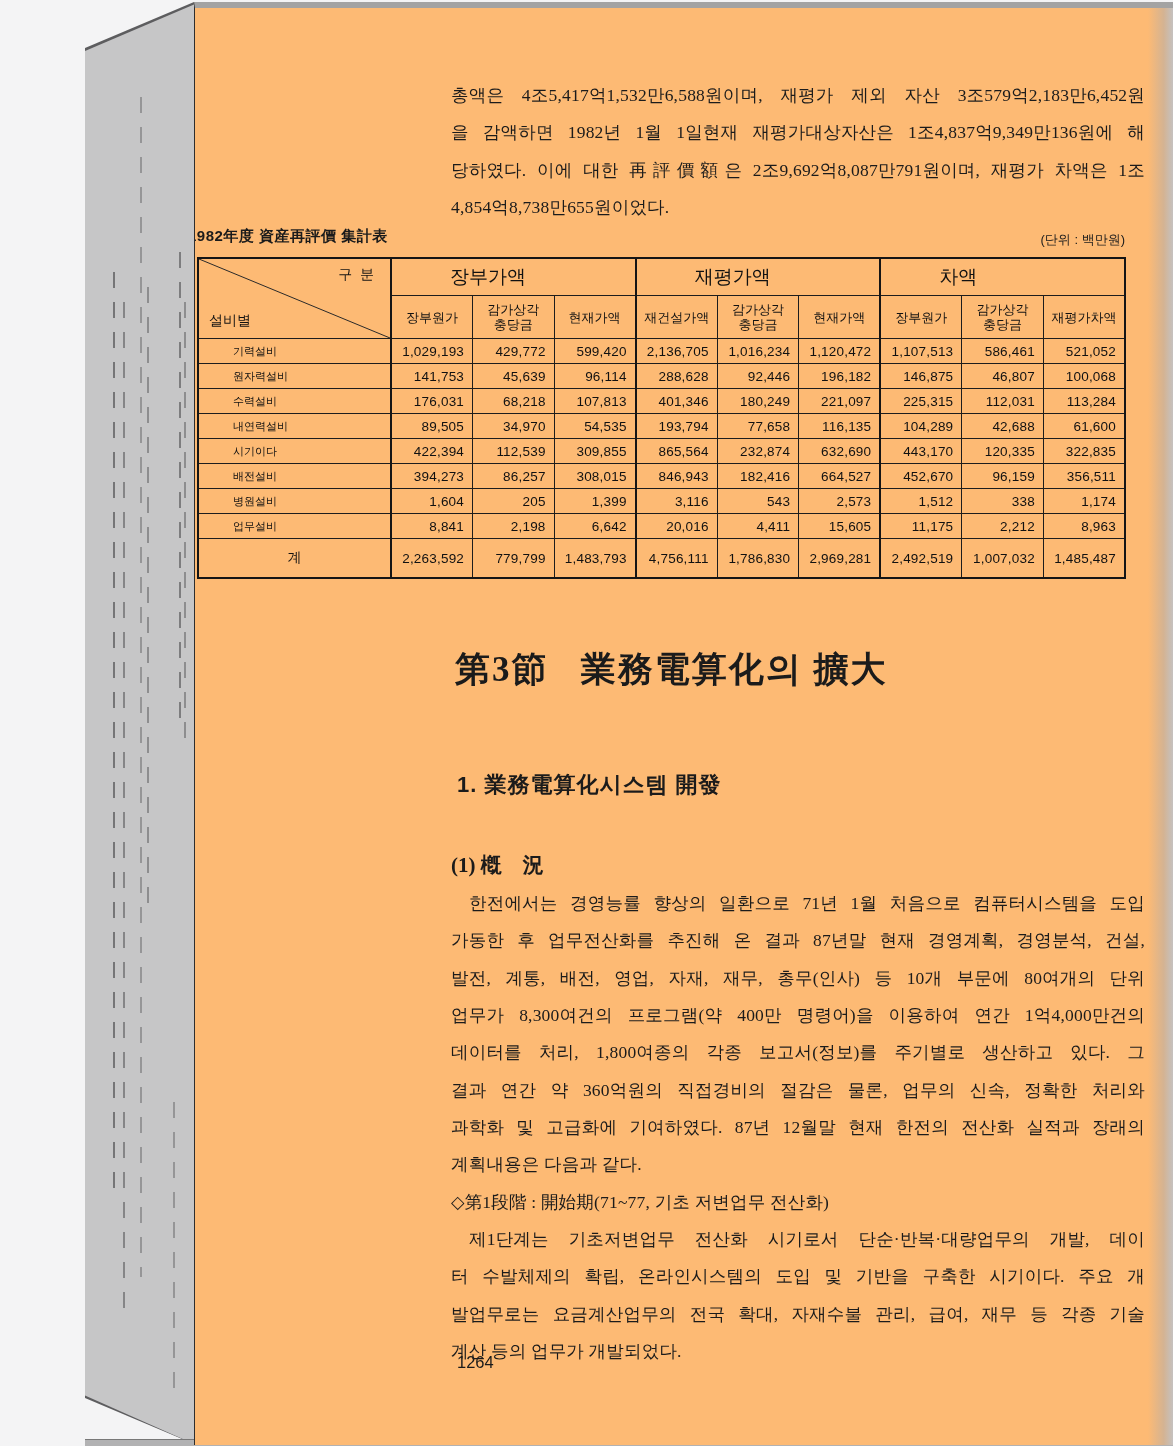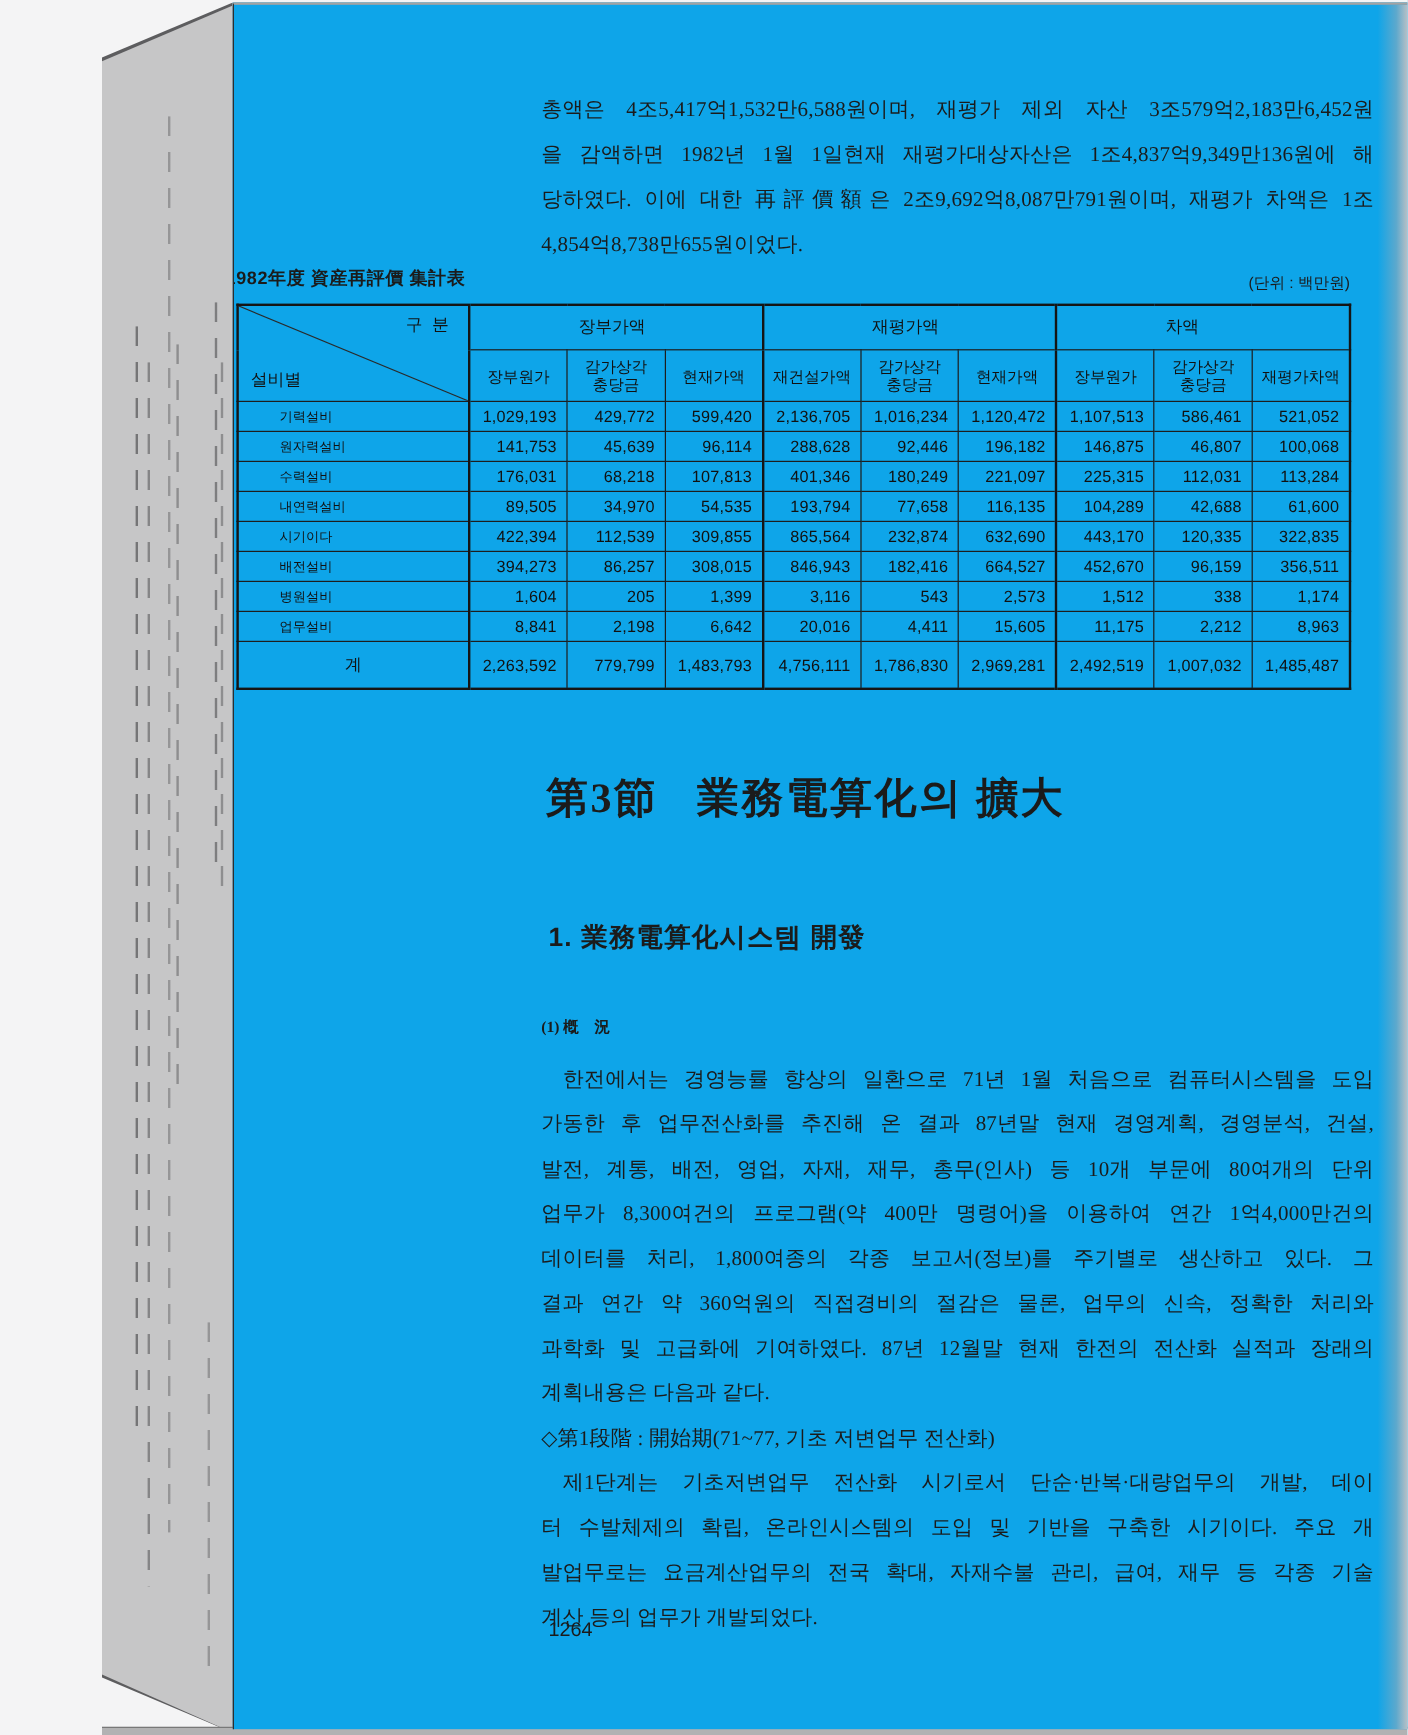--- a/index.html
+++ b/index.html
@@ -10,22 +10,22 @@
   .edges{position:absolute;left:85px;top:2px;width:109px;height:1442px;background:#5d5d5f;
          clip-path:polygon(0px 46px,109px 0px,109px 1442px,0px 1396px);}
   .edges-fill{position:absolute;left:0;top:0;width:109px;height:1442px;background:#c6c6c7;
          clip-path:polygon(0px 49px,109px 2.5px,109px 1442px,0px 1393.5px);}
   .streak{position:absolute;width:2px;
          background-image:repeating-linear-gradient(to bottom,rgba(90,90,92,.75) 0 16px,rgba(90,90,92,0) 16px 30px);}
   .bottom-edge{position:absolute;left:85px;top:1439px;width:1088px;height:7px;background:#b2b2b3;
          border-top:1px solid #787878;}
 
   
-  .page{position:absolute;left:194px;top:2px;width:979px;height:1437px;background:#0ea5e9;
-        border-top:2px solid #a3a3a3;border-left:1px solid #2e2e2e;overflow:hidden;}
+  .page{position:absolute;left:194px;top:2px;width:979px;height:1437px;background:#fdba74;
+        border-top:6px solid #a3a3a3;border-left:1px solid #2e2e2e;overflow:hidden;}
   .right-shade{position:absolute;top:0;right:0;width:26px;height:100%;pointer-events:none;
         background:linear-gradient(to right,rgba(176,176,179,0) 0%,rgba(172,172,176,.5) 60%,#c3c3c5 100%);}
 
   
   .textblock{position:absolute;left:256px;width:694px;font-size:17.5px;line-height:37.35px;
         letter-spacing:.2px;}
   .intro{top:69px;}
   .bodytext{top:877px;}
   .line{white-space:nowrap;}
   .line.fill{white-space:normal;text-align:justify;text-align-last:justify;}
@@ -37,37 +37,37 @@
   .tbl-unit{position:absolute;right:49px;top:223px;font-size:13px;
         font-family:"Liberation Sans","DejaVu Sans",sans-serif;}
   table.reval{position:absolute;left:2px;top:249px;width:929px;border-collapse:collapse;table-layout:fixed;
         font-family:"Liberation Sans","DejaVu Sans",sans-serif;}
   table.reval th,table.reval td{border:1px solid #1d1d1d;font-weight:normal;color:#111;}
   table.reval{border:2px solid #151515;}
   .corner{position:relative;width:193px;padding:12px;}
   .corner svg{position:absolute;left:0;top:0;width:100%;height:100%;display:block;}
   .corner-top{position:absolute;top:7px;right:16px;font-size:14px;white-space:pre;}
   .corner-bottom{position:absolute;bottom:8px;left:10px;font-size:14px;}
-  .grp{height:36px;font-size:14px;text-align:justify;text-align-last:justify;padding:0 90px;
+  .grp{height:36px;font-size:19px;text-align:justify;text-align-last:justify;padding:0 58px;
         border-left:2px solid #151515 !important;}
   .sub{height:42px;font-size:13px;line-height:15px;text-align:center;white-space:pre-line;padding:0 2px;}
   .sub.gstart{border-left:2px solid #151515 !important;}
   td.rowlabel{height:24px;font-size:11px;text-align:justify;text-align-last:justify;
         padding:0 58px 0 34px;}
   td.num{height:24px;font-size:13.5px;text-align:right;padding:0 8px 0 0;letter-spacing:.2px;}
   td.num.gstart{border-left:2px solid #151515;}
   tr.totalrow td{height:36px;border-top:1.5px solid #151515;}
   td.totallabel{text-align:center;font-size:14px;}
 
   
   .h-section{position:absolute;left:260px;top:638px;font-size:35px;font-weight:600;letter-spacing:2px;
         white-space:pre;}
   .h-sub{position:absolute;left:262px;top:762px;font-size:22px;font-weight:bold;letter-spacing:1px;
         font-family:"Liberation Sans","DejaVu Sans",sans-serif;white-space:pre;}
-  .h-sub2{position:absolute;left:256px;top:843px;font-size:13px;font-weight:bold;white-space:pre;}
+  .h-sub2{position:absolute;left:256px;top:843px;font-size:21px;font-weight:bold;white-space:pre;}
 
   .pagenum{position:absolute;left:262px;top:1345px;font-size:16.5px;
         font-family:"Liberation Sans","DejaVu Sans",sans-serif;}
 </style>
 </head>
 <body>
 
 <div class="stage">
 
   <div class="edges">

